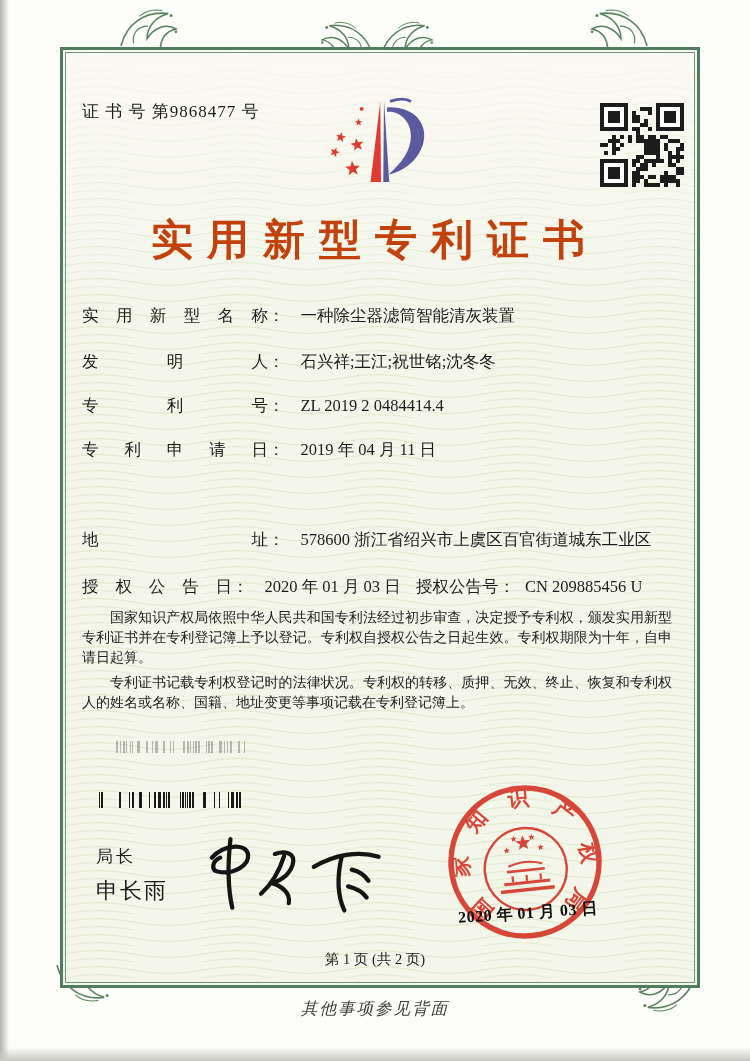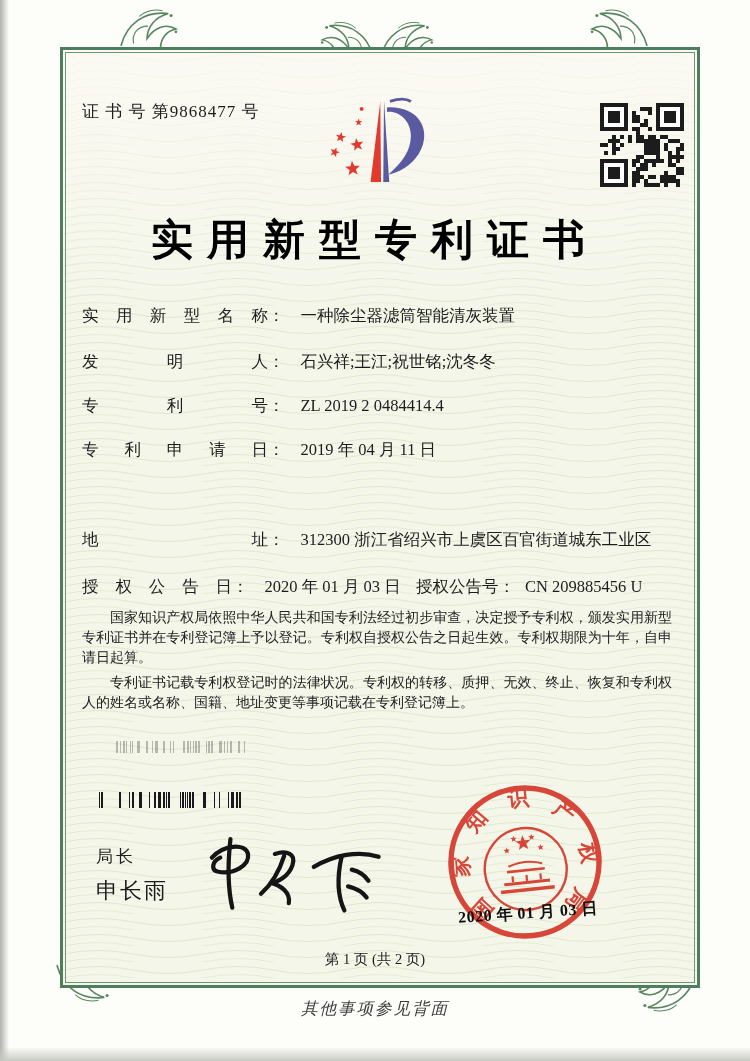--- a/index.html
+++ b/index.html
@@ -13,21 +13,21 @@
   
   .frame{position:absolute;left:60px;top:47px;width:634px;height:935px;
          border:3px solid #4e7e5e;background:#f4f6ea;}
   .frame-inner{position:absolute;inset:2px;border:1px solid #6d9678;pointer-events:none;}
   .waves{position:absolute;inset:0;opacity:.6;}
   .lighten-top{position:absolute;left:0;top:0;width:100%;height:260px;
          background:linear-gradient(180deg,rgba(253,250,245,.85),rgba(253,250,245,0));pointer-events:none;}
   .abs{position:absolute;}
   .cert-no{left:82px;top:100px;font-size:17px;letter-spacing:1px;}
   .title{left:0;top:212px;width:100%;text-align:center;font-size:42px;font-weight:bold;
-         letter-spacing:14px;color:#000000;}
+         letter-spacing:14px;color:#c2410c;}
   .frow{left:82px;font-size:16.5px;white-space:nowrap;}
   .flabel{display:inline-block;width:186px;text-align:justify;text-align-last:justify;vertical-align:bottom;}
   .flabel.narrow{width:150px;}
   .fvalue{margin-left:16px;}
   .grant2{position:absolute;left:306px;top:0;white-space:nowrap;padding-left:28px;}
   .body-text{left:82px;top:608px;width:590px;font-size:14px;line-height:20px;
              text-align:justify;color:#222;}
   .body-text p{margin:0 0 5px 0;text-indent:2em;}
   .sig-title{left:96px;top:845px;font-size:17px;letter-spacing:3px;}
   .sig-name{left:96px;top:876px;font-size:22px;letter-spacing:2px;}
@@ -254,21 +254,21 @@
   <div class="abs frow" style="top:351px">
     <span class="flabel">发明人</span><span>：</span><span class="fvalue">石兴祥;王江;祝世铭;沈冬冬</span>
   </div>
   <div class="abs frow" style="top:395px">
     <span class="flabel">专利号</span><span>：</span><span class="fvalue">ZL 2019 2 0484414.4</span>
   </div>
   <div class="abs frow" style="top:439px">
     <span class="flabel">专利申请日</span><span>：</span><span class="fvalue">2019 年 04 月 11 日</span>
   </div>
   <div class="abs frow" style="top:529px">
-    <span class="flabel">地址</span><span>：</span><span class="fvalue">312300 浙江省绍兴市上虞区百官街道城东工业区</span>
+    <span class="flabel">地址</span><span>：</span><span class="fvalue">578600 浙江省绍兴市上虞区百官街道城东工业区</span>
   </div>
   <div class="abs frow" style="top:576px">
     <span class="flabel narrow">授权公告日</span><span>：</span><span class="fvalue">2020 年 01 月 03 日</span>
     <span class="grant2">
       <span>授权公告号</span><span>：</span><span class="fvalue" style="margin-left:10px">CN 209885456 U</span>
     </span>
   </div>
 
   <div class="abs body-text">
     <p>国家知识产权局依照中华人民共和国专利法经过初步审查，决定授予专利权，颁发实用新型专利证书并在专利登记簿上予以登记。专利权自授权公告之日起生效。专利权期限为十年，自申请日起算。</p>

